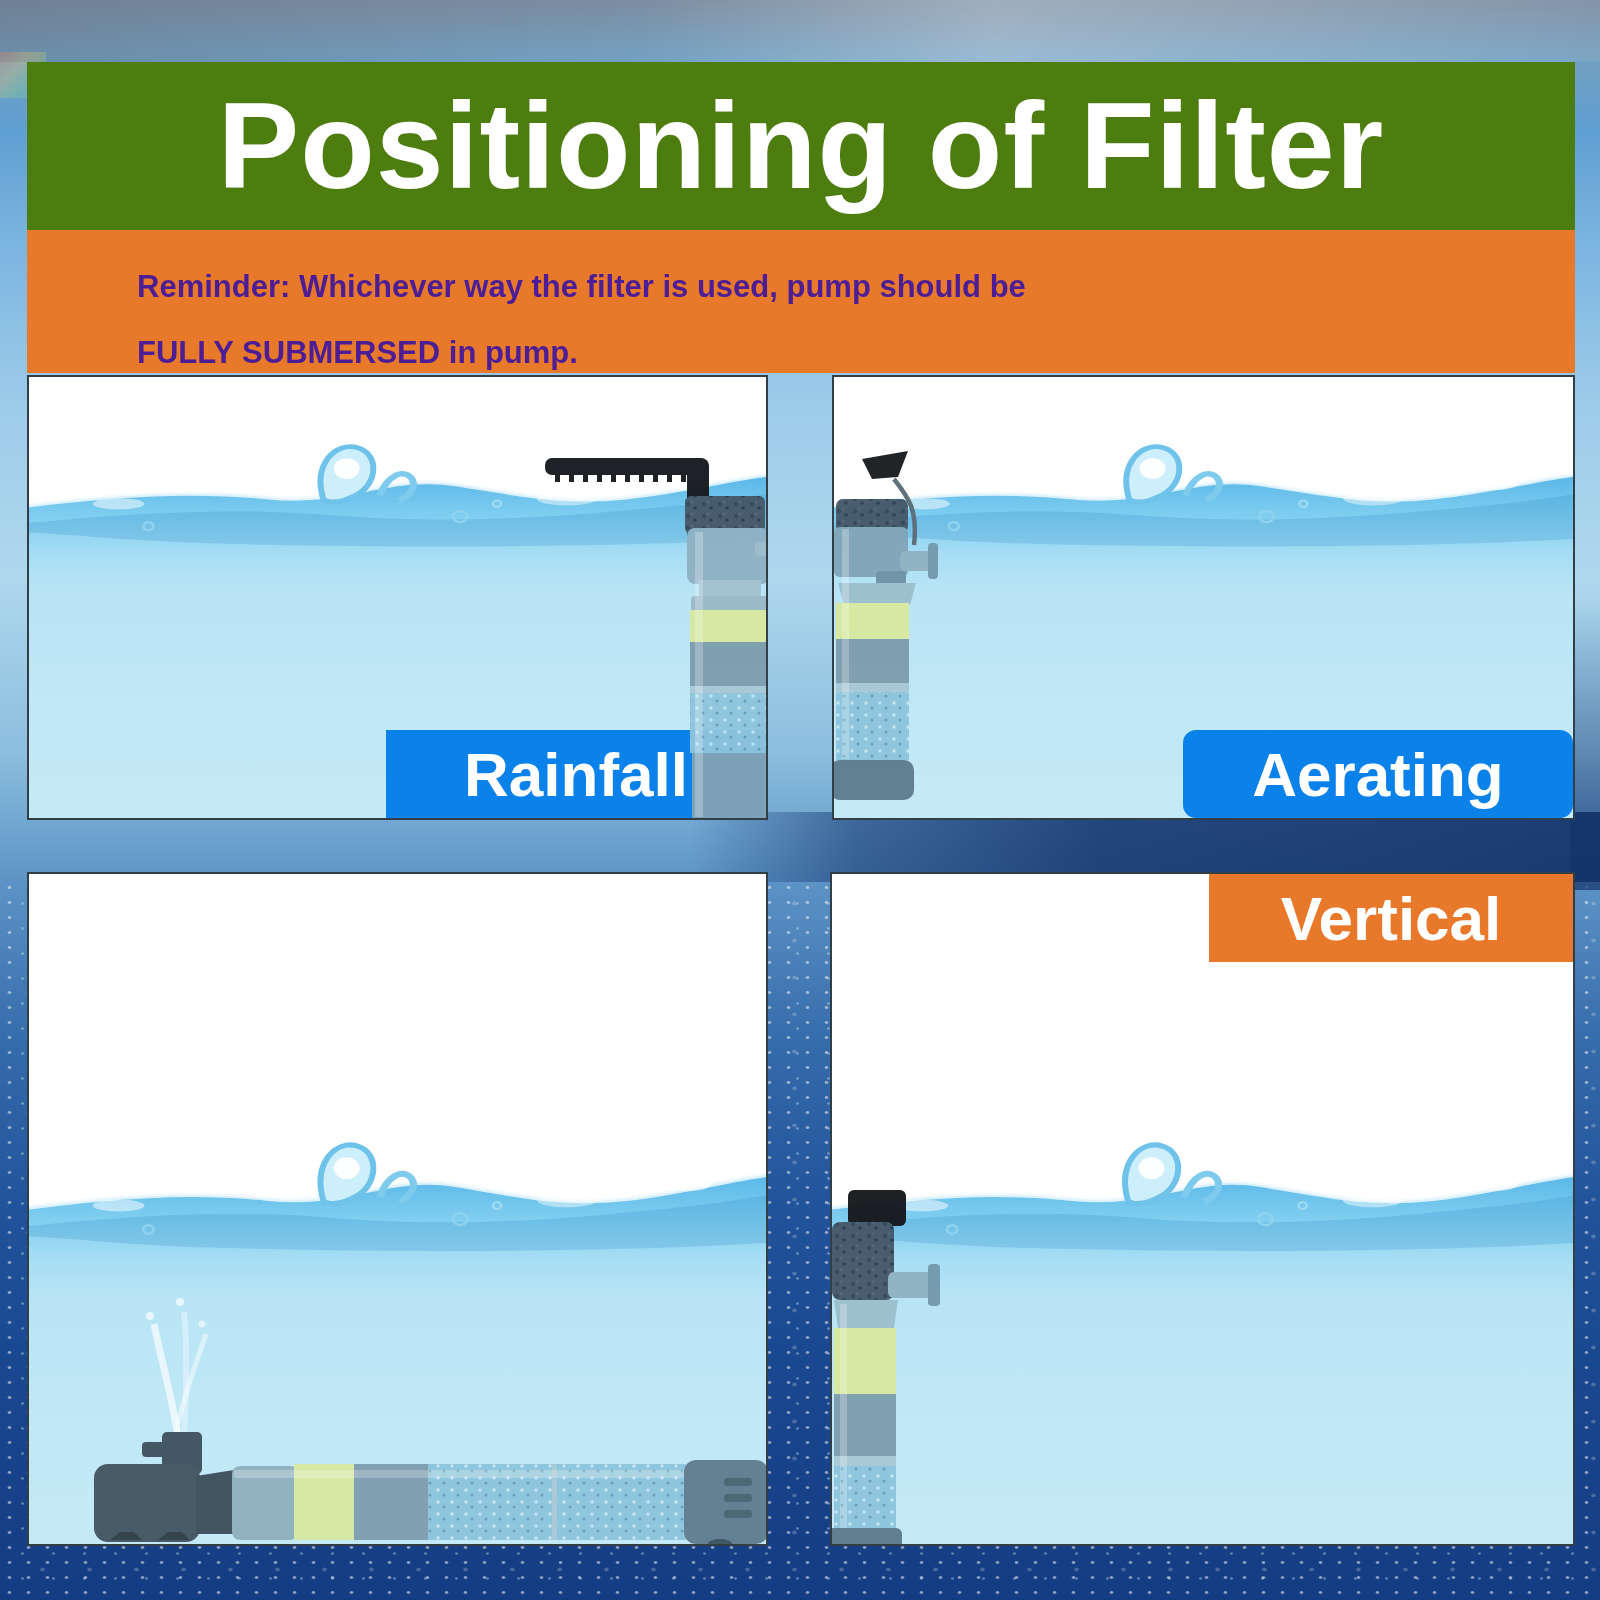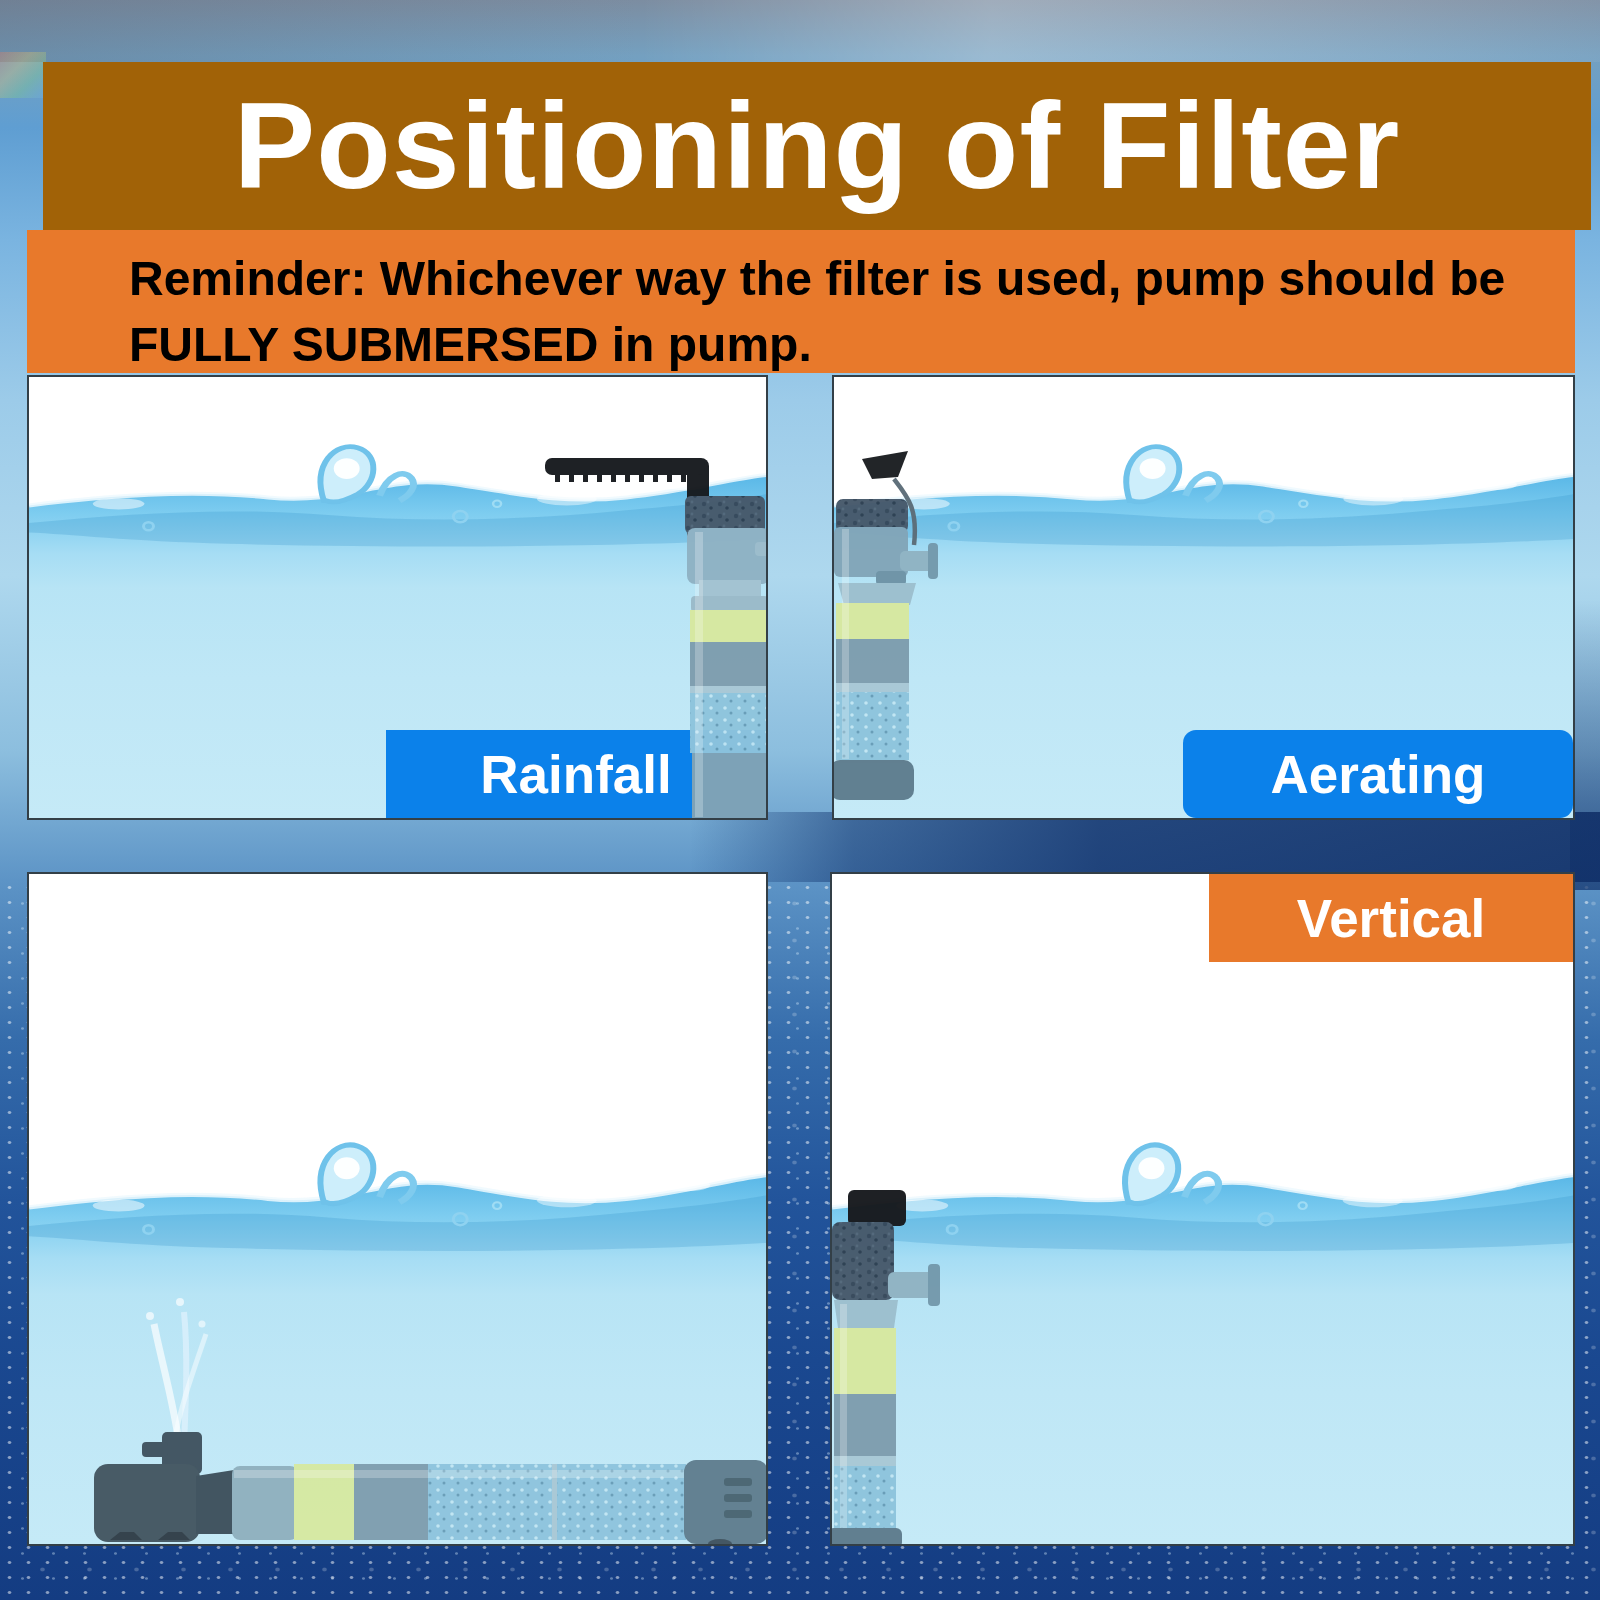--- a/index.html
+++ b/index.html
@@ -25,37 +25,37 @@
       radial-gradient(rgba(255,255,255,.22) 1.6px, rgba(255,255,255,0) 3px);
     background-size:19px 15px, 31px 25px, 47px 37px;
     background-position:0 0, 7px 11px, 19px 5px;}
   .bg-midband{left:690px;top:812px;width:910px;height:70px;
     background:linear-gradient(90deg, rgba(18,52,110,0) 0%, rgba(18,52,110,.55) 18%,
       rgba(15,46,104,.8) 45%, rgba(13,42,98,.85) 100%);}
   .bg-rightdark{right:0;top:600px;width:30px;height:290px;
     background:linear-gradient(180deg, rgba(20,60,120,0), rgba(16,48,105,.7));}
 
   
-  .banner-title{left:43px;top:62px;width:1548px;height:168px;background:#a16207;}
+  .banner-title{left:27px;top:62px;width:1548px;height:168px;background:#4d7c0f;}
   .banner-title h1{margin:0;color:#fff;font-size:122px;font-weight:bold;
     line-height:168px;text-align:center;white-space:nowrap;letter-spacing:1px;}
   .banner-reminder{left:27px;top:230px;width:1548px;height:143px;background:#e8792b;
     box-sizing:border-box;padding:8px 40px 0 94px;}
-  .banner-reminder p{margin:8px;color:#000000;font-weight:bold;font-size:48px;line-height:66px;}
+  .banner-reminder p{margin:16px;color:#4c1d95;font-weight:bold;font-size:31px;line-height:66px;}
 
   
   .panel{position:absolute;background:#fff;border:2px solid #333f47;
     box-sizing:border-box;overflow:hidden;}
   .wave{position:absolute;left:0;width:100%;display:block;}
   .water{position:absolute;left:0;right:0;bottom:0;
     background:linear-gradient(180deg,#b7e4f5 0%, #bfe7f6 40%, #c5eaf7 100%);}
   .wave-top{top:50px;height:160px;}   .water-top{top:208px;}
   .wave-bot{top:250px;height:170px;}  .water-bot{top:416px;}
   .panel-label{position:absolute;display:flex;align-items:center;justify-content:center;
-    color:#fff;font-weight:bold;font-size:53px;z-index:2;}
+    color:#fff;font-weight:bold;font-size:62px;z-index:2;}
   .label-blue{background:#0b81ea;}
   .label-orange{background:#e8792b;}
   .filter-svg{position:absolute;z-index:1;}
   .filter-raised{z-index:3;}
 </style>
 </head>
 <body>
 
 <div class="stage">
 

